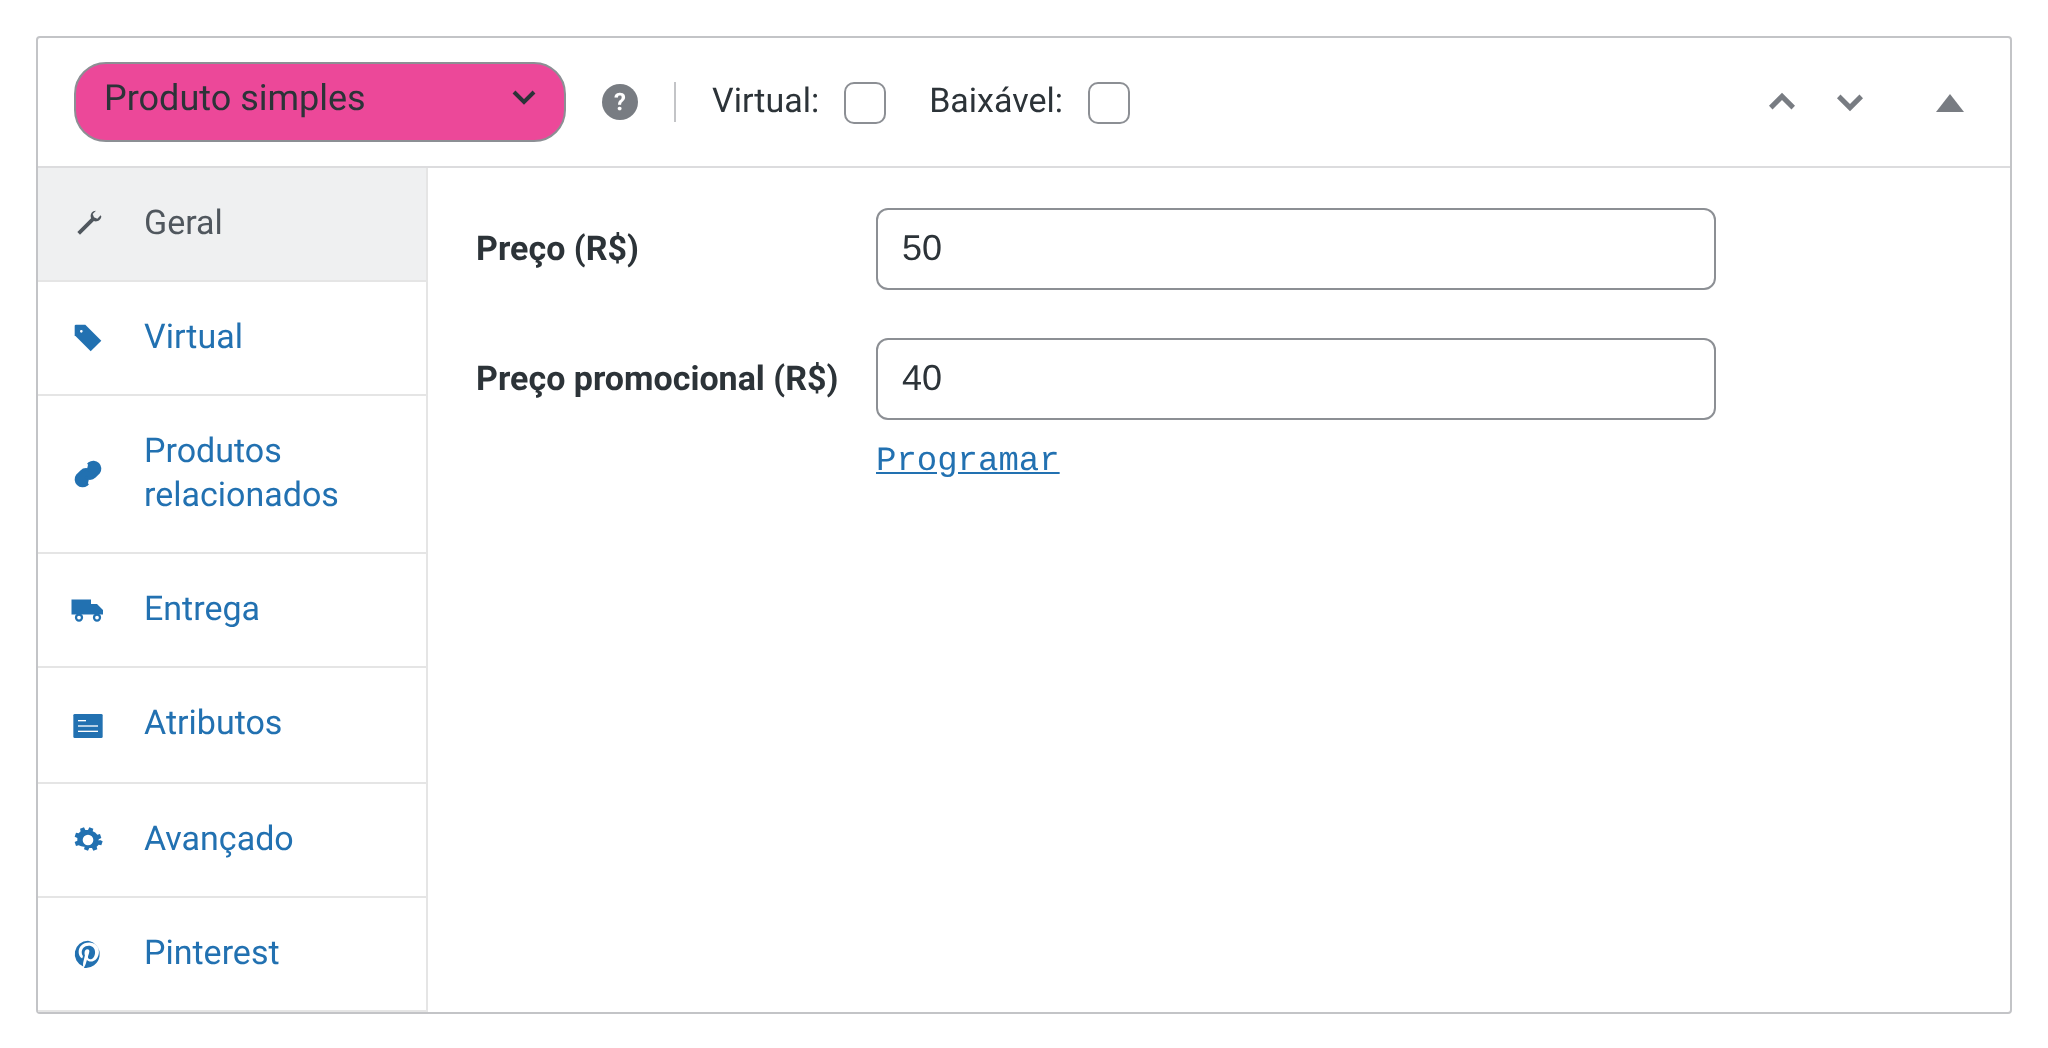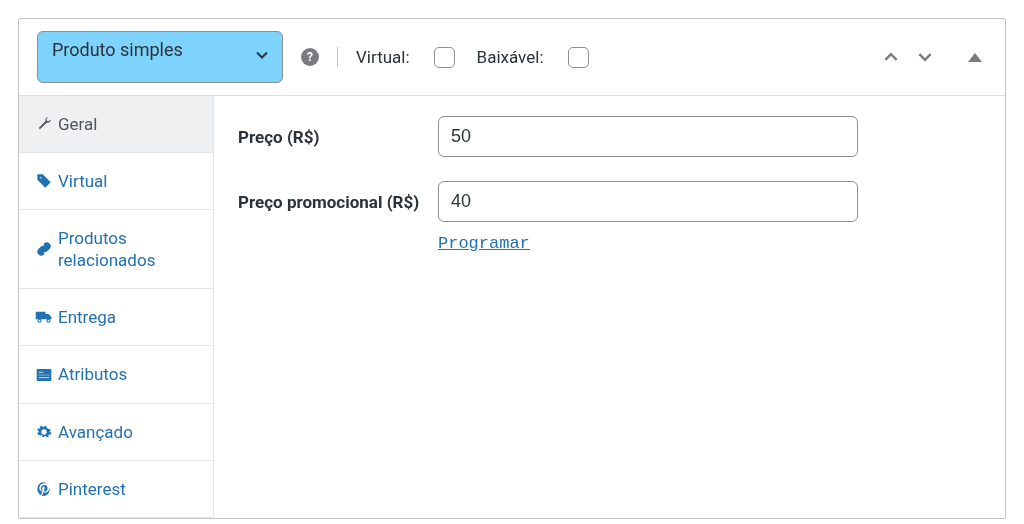--- a/index.html
+++ b/index.html
@@ -25,24 +25,24 @@
   }
   .panel-title {
     font-size: 19px;
     font-weight: 600;
   }
   .select-wrap {
     position: relative;
     display: inline-flex;
     align-items: center;
     border: 1px solid #8c8f94;
-    border-radius: 6px;
-    padding: 7px 40px 22px 14px;
+    border-radius: 16px;
+    padding: 7px 40px 10px 14px;
     min-width: 246px;
-    background: #7dd3fc;
+    background: #ec4899;
   }
   .select-wrap .label { font-size: 18px; color:#2c3338; }
   .chev {
     position: absolute;
     right: 12px;
     top: 50%;
     transform: translateY(-50%);
   }
   .help-circle {
     width: 18px; height: 18px;
@@ -58,21 +58,21 @@
   }
   .vsep {
     width: 1px;
     height: 20px;
     background: #c3c4c7;
     margin: 0 8px;
   }
   .cb-group {
     display: inline-flex;
     align-items: center;
-    gap: 24px;
+    gap: 12px;
     font-size: 17px;
     color: #2c3338;
     margin-right: 12px;
   }
   .cb {
     width: 21px; height: 21px;
     border: 1.5px solid #8c8f94;
     border-radius: 5px;
     background: #fff;
   }
@@ -96,21 +96,21 @@
     display: flex;
   }
   .sidebar {
     width: 195px;
     border-right: 1px solid #e5e5e5;
     background: #fff;
   }
   .sidebar .tab {
     display: flex;
     align-items: center;
-    gap: 5px;
+    gap: 19px;
     padding: 17px 16px;
     border-bottom: 1px solid #e5e5e5;
     color: #2271b1;
     font-size: 17px;
     cursor: pointer;
     line-height: 1.3;
   }
   .sidebar .tab.active {
     background: #eff0f1;
     color: #50575e;

